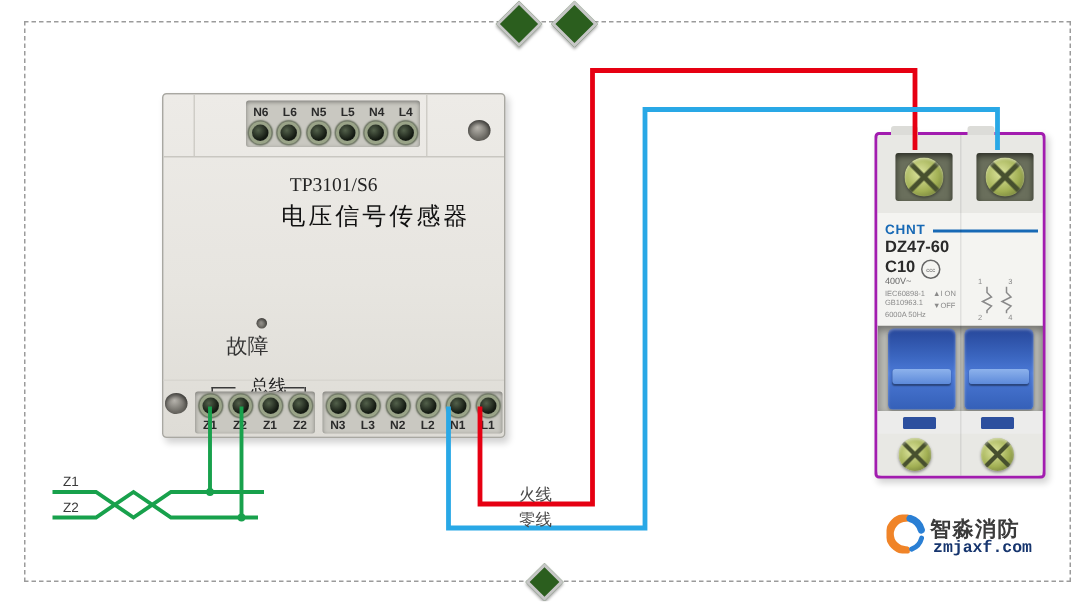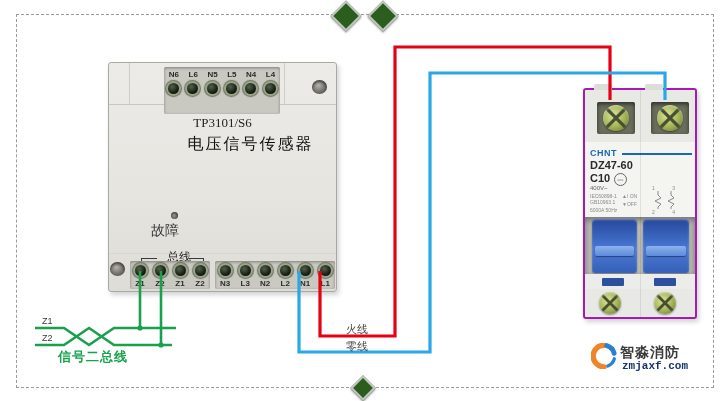--- a/index.html
+++ b/index.html
@@ -92,21 +92,21 @@
   <div class="abs diamond d2"></div>
   <div class="abs diamond d3"></div>
 
   <div class="abs sensor">
 
     <div class="abs seam-h" style="left:0;top:41px;width:227px;"></div>
     <div class="abs seam-v" style="left:20px;top:0;height:41px;"></div>
     <div class="abs seam-v" style="left:175px;top:0;height:41px;"></div>
     <div class="abs seam-h" style="left:0;top:190px;width:227px;background:#d8d6d0;"></div>
 
-    <div class="abs tstrip" style="left:55px;top:4px;width:116px;height:47px;">
+    <div class="abs tstrip" style="left:55px;top:4px;width:116px;height:31px;">
       <div class="abs lblrow" style="left:0;top:2px;width:116px;height:10px;">
           <span class="">N6</span>
           <span class="">L6</span>
           <span class="">N5</span>
           <span class="">L5</span>
           <span class="">N4</span>
           <span class="">L4</span>
         </div>
       <div class="abs screwrow" style="left:0;top:14px;width:116px;height:15px;">
           <div class="screw"></div>
@@ -232,21 +232,20 @@
     <path d="M35,328 H64 L89,345 L114,328 H176" fill="none" stroke-width="2.6" stroke="#18a14c"></path>
     <path d="M35,345 H64 L89,328 L114,345 H172" fill="none" stroke-width="2.6" stroke="#18a14c"></path>
     <circle cx="140" cy="328" r="2.6" fill="#18a14c"></circle>
     <circle cx="161" cy="345" r="2.6" fill="#18a14c"></circle>
   </svg>
 
   <div class="abs wirelabel" style="left:346px;top:322px;">火线</div>
   <div class="abs wirelabel" style="left:346px;top:339px;">零线</div>
   <div class="abs zlab" style="left:42px;top:316px;">Z1</div>
   <div class="abs zlab" style="left:42px;top:333px;">Z2</div>
-  <div class="abs buscap" style="left:58px;top:348px;">信号二总线</div>
 
   <svg class="abs" style="left:591px;top:343px;" width="26" height="26" viewBox="0 0 24 24">
     <path d="M12,2 A10,10 0 0 0 12,22" fill="none" stroke="#f08428" stroke-width="5" stroke-linecap="round"></path>
     <path d="M14.5,2.4 A10,10 0 0 1 21.4,9.5" fill="none" stroke="#2a7fd4" stroke-width="4.5" stroke-linecap="round"></path>
     <path d="M21.6,14.5 A10,10 0 0 1 15.5,21.3" fill="none" stroke="#2a7fd4" stroke-width="3" stroke-linecap="round"></path>
   </svg>
   <div class="abs wmname" style="left:620px;top:344px;">智淼消防</div>
   <div class="abs wmsite" style="left:622px;top:360px;">zmjaxf.com</div>
 </div>
 

